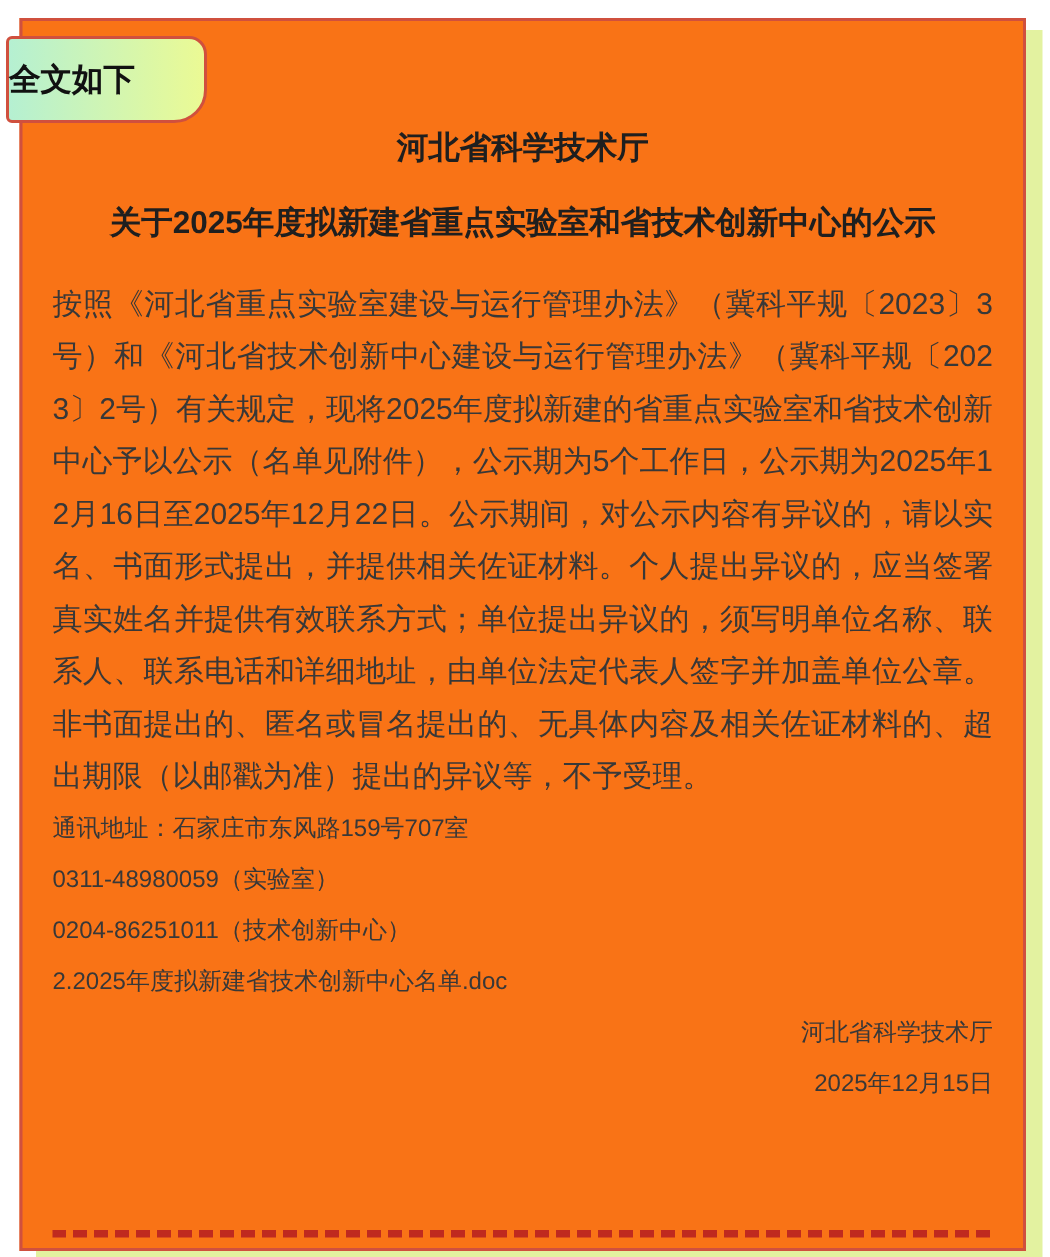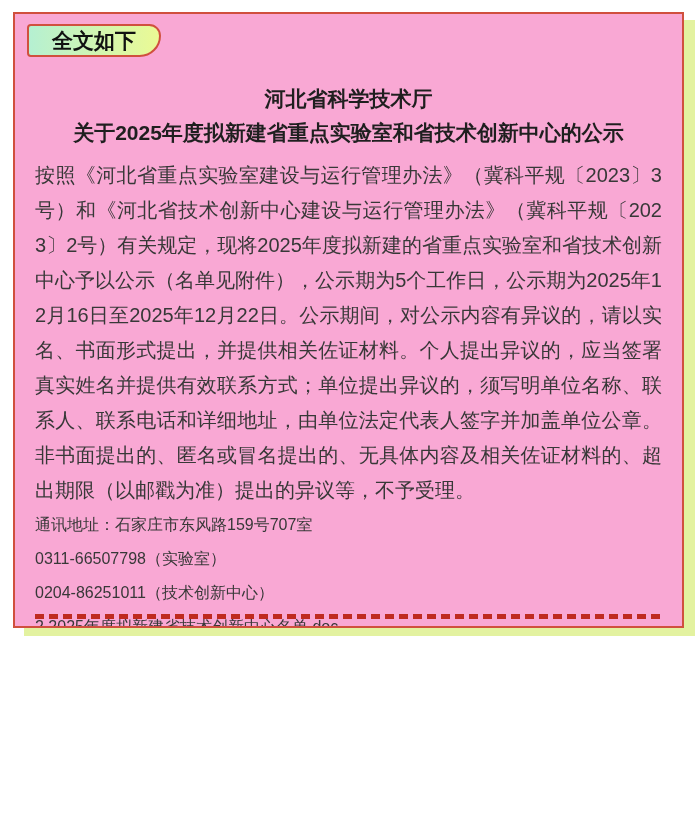--- a/index.html
+++ b/index.html
@@ -14,41 +14,41 @@
     position: relative;
     width: 700px;
     height: 838px;
     overflow: hidden;
   }
   .frame {
     position: absolute;
     left: 13px;
     top: 12px;
     width: 671px;
-    height: 616px;
+    height: 822px;
     box-sizing: border-box;
-    background: #f9a8d4;
+    background: #f97316;
     border: 2px solid #d0503e;
     box-shadow: 11px 8px 0 #e3f2a0;
     overflow: hidden;
   }
   .content {
     padding: 70px 20px 0 20px;
   }
   .org-title, .subject-title {
     margin: 0;
     font-size: 21px;
     font-weight: 700;
     line-height: 30px;
     text-align: center;
     color: #1f1f1f;
   }
-  .subject-title { margin-top: 4px; }
+  .subject-title { margin-top: 20px; }
   .body-text {
-    margin: 10px 0 0 0;
+    margin: 22px 0 0 0;
     font-size: 20px;
     line-height: 35px;
     text-align: justify;
     color: #383838;
     word-break: break-all;
   }
   .line {
     margin: 0;
     font-size: 16px;
     line-height: 34px;
@@ -61,54 +61,52 @@
     right: 18px;
     bottom: 7px;
     height: 5px;
     background: repeating-linear-gradient(90deg, #bf2a1f 0 9px, transparent 9px 14px);
   }
   .badge {
     position: absolute;
     left: 4px;
     top: 24px;
     width: 134px;
-    height: 33px;
+    height: 58px;
     box-sizing: border-box;
     border: 2px solid #d0503e;
     border-radius: 4px 12px 22px 4px;
     background: linear-gradient(90deg, #b5f0d2, #ebfa94);
     display: flex;
     align-items: center;
-    justify-content: center;
     font-size: 21px;
     font-weight: 700;
     color: #111111;
     z-index: 5;
-    margin-left: 23px;
   }
 </style>
 </head>
 <body>
 
 <div class="page">
 
   <div class="frame">
     <div class="content">
 
       <h1 class="org-title">河北省科学技术厅</h1>
 
       <h2 class="subject-title">关于2025年度拟新建省重点实验室和省技术创新中心的公示</h2>
 
       <p class="body-text">按照《河北省重点实验室建设与运行管理办法》（冀科平规〔2023〕3号）和《河北省技术创新中心建设与运行管理办法》（冀科平规〔2023〕2号）有关规定，现将2025年度拟新建的省重点实验室和省技术创新中心予以公示（名单见附件），公示期为5个工作日，公示期为2025年12月16日至2025年12月22日。公示期间，对公示内容有异议的，请以实名、书面形式提出，并提供相关佐证材料。个人提出异议的，应当签署真实姓名并提供有效联系方式；单位提出异议的，须写明单位名称、联系人、联系电话和详细地址，由单位法定代表人签字并加盖单位公章。非书面提出的、匿名或冒名提出的、无具体内容及相关佐证材料的、超出期限（以邮戳为准）提出的异议等，不予受理。</p>
 
       <p class="line">通讯地址：石家庄市东风路159号707室</p>
 
 
 
-      <p class="line">0311-66507798（实验室）</p>
+      <p class="line">0311-48980059（实验室）</p>
 
       <p class="line">0204-86251011（技术创新中心）</p>
 
 
 
       <p class="line">2.2025年度拟新建省技术创新中心名单.doc</p>
 
       <p class="line sig">河北省科学技术厅</p>
 
       <p class="line sig">2025年12月15日</p>

